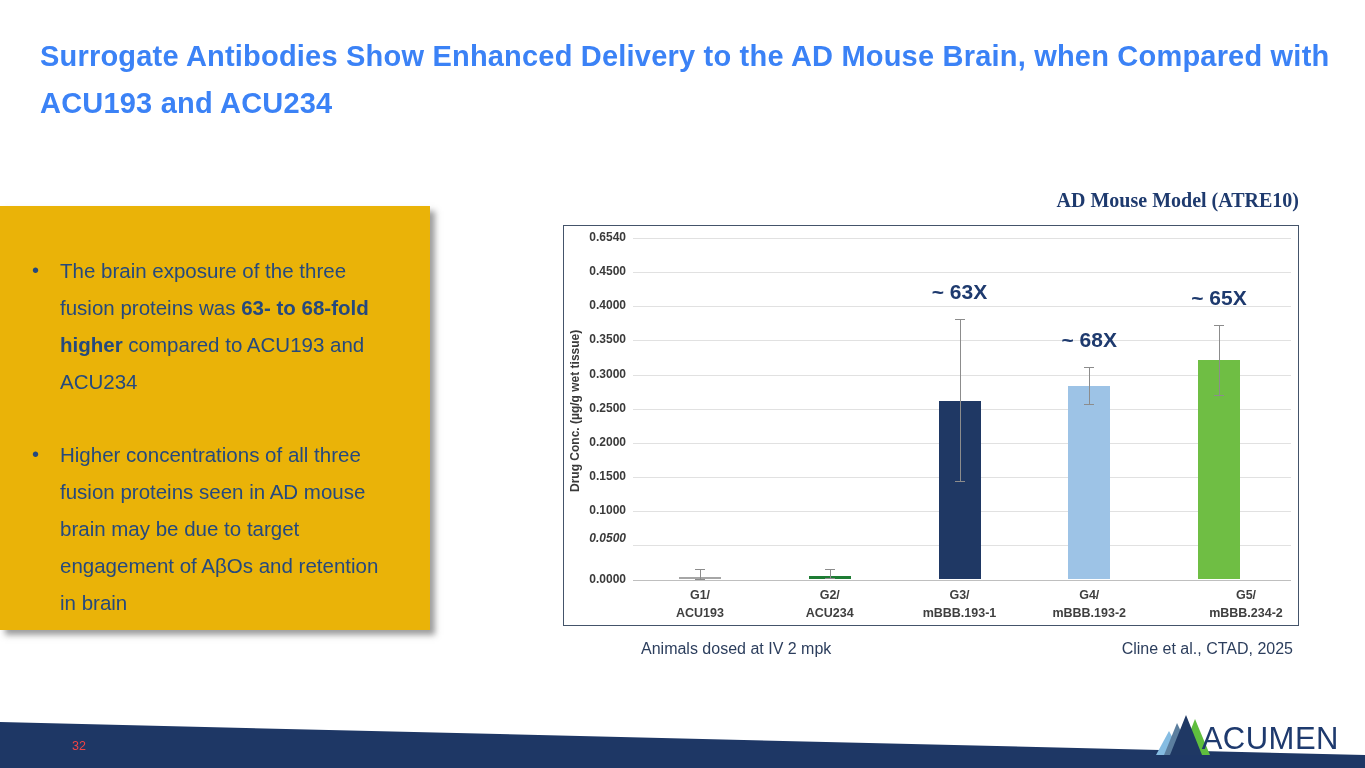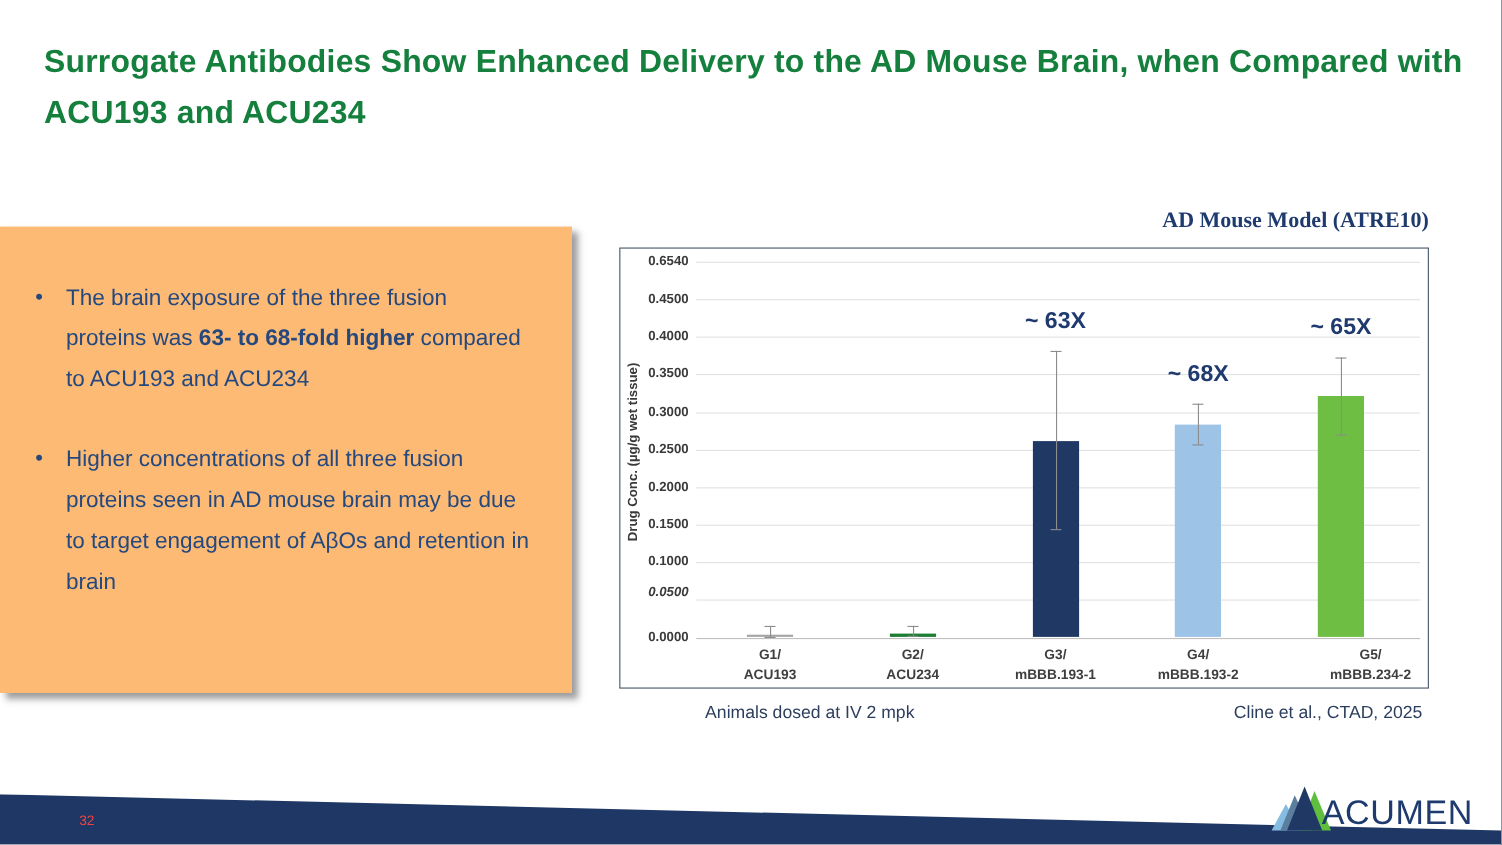--- a/index.html
+++ b/index.html
@@ -4,27 +4,27 @@
 <style>
   * { margin:0; padding:0; box-sizing:border-box; }
   html,body { background:#888; }
   body { font-family:"Liberation Sans", sans-serif; }
   .slide {
     position:relative; width:1365px; height:768px; background:#ffffff;
     overflow:hidden; margin:0 auto;
   }
   .slide-title {
     position:absolute; left:40px; top:33px; width:1290px;
-    font-size:29px; line-height:47px; font-weight:700; color:#15803d;
+    font-size:29px; line-height:47px; font-weight:700; color:#3b82f6;
     letter-spacing:0.2px;
   }
   
   .info-box {
-    position:absolute; left:0; top:206px; width:520px; height:424px;
-    background:#fdba74; box-shadow:5px 5px 6px rgba(60,60,60,0.5);
+    position:absolute; left:0; top:206px; width:430px; height:424px;
+    background:#eab308; box-shadow:5px 5px 6px rgba(60,60,60,0.5);
     padding:46px 36px 0 30px;
   }
   .info-box ul { list-style:none; }
   .info-box li {
     position:relative; padding-left:30px;
     font-size:20.5px; line-height:37px; color:#25497E;
   }
   .info-box li + li { margin-top:36px; }
   .info-box li::before {
     content:"\2022"; position:absolute; left:2px; top:0; color:#25497E;

